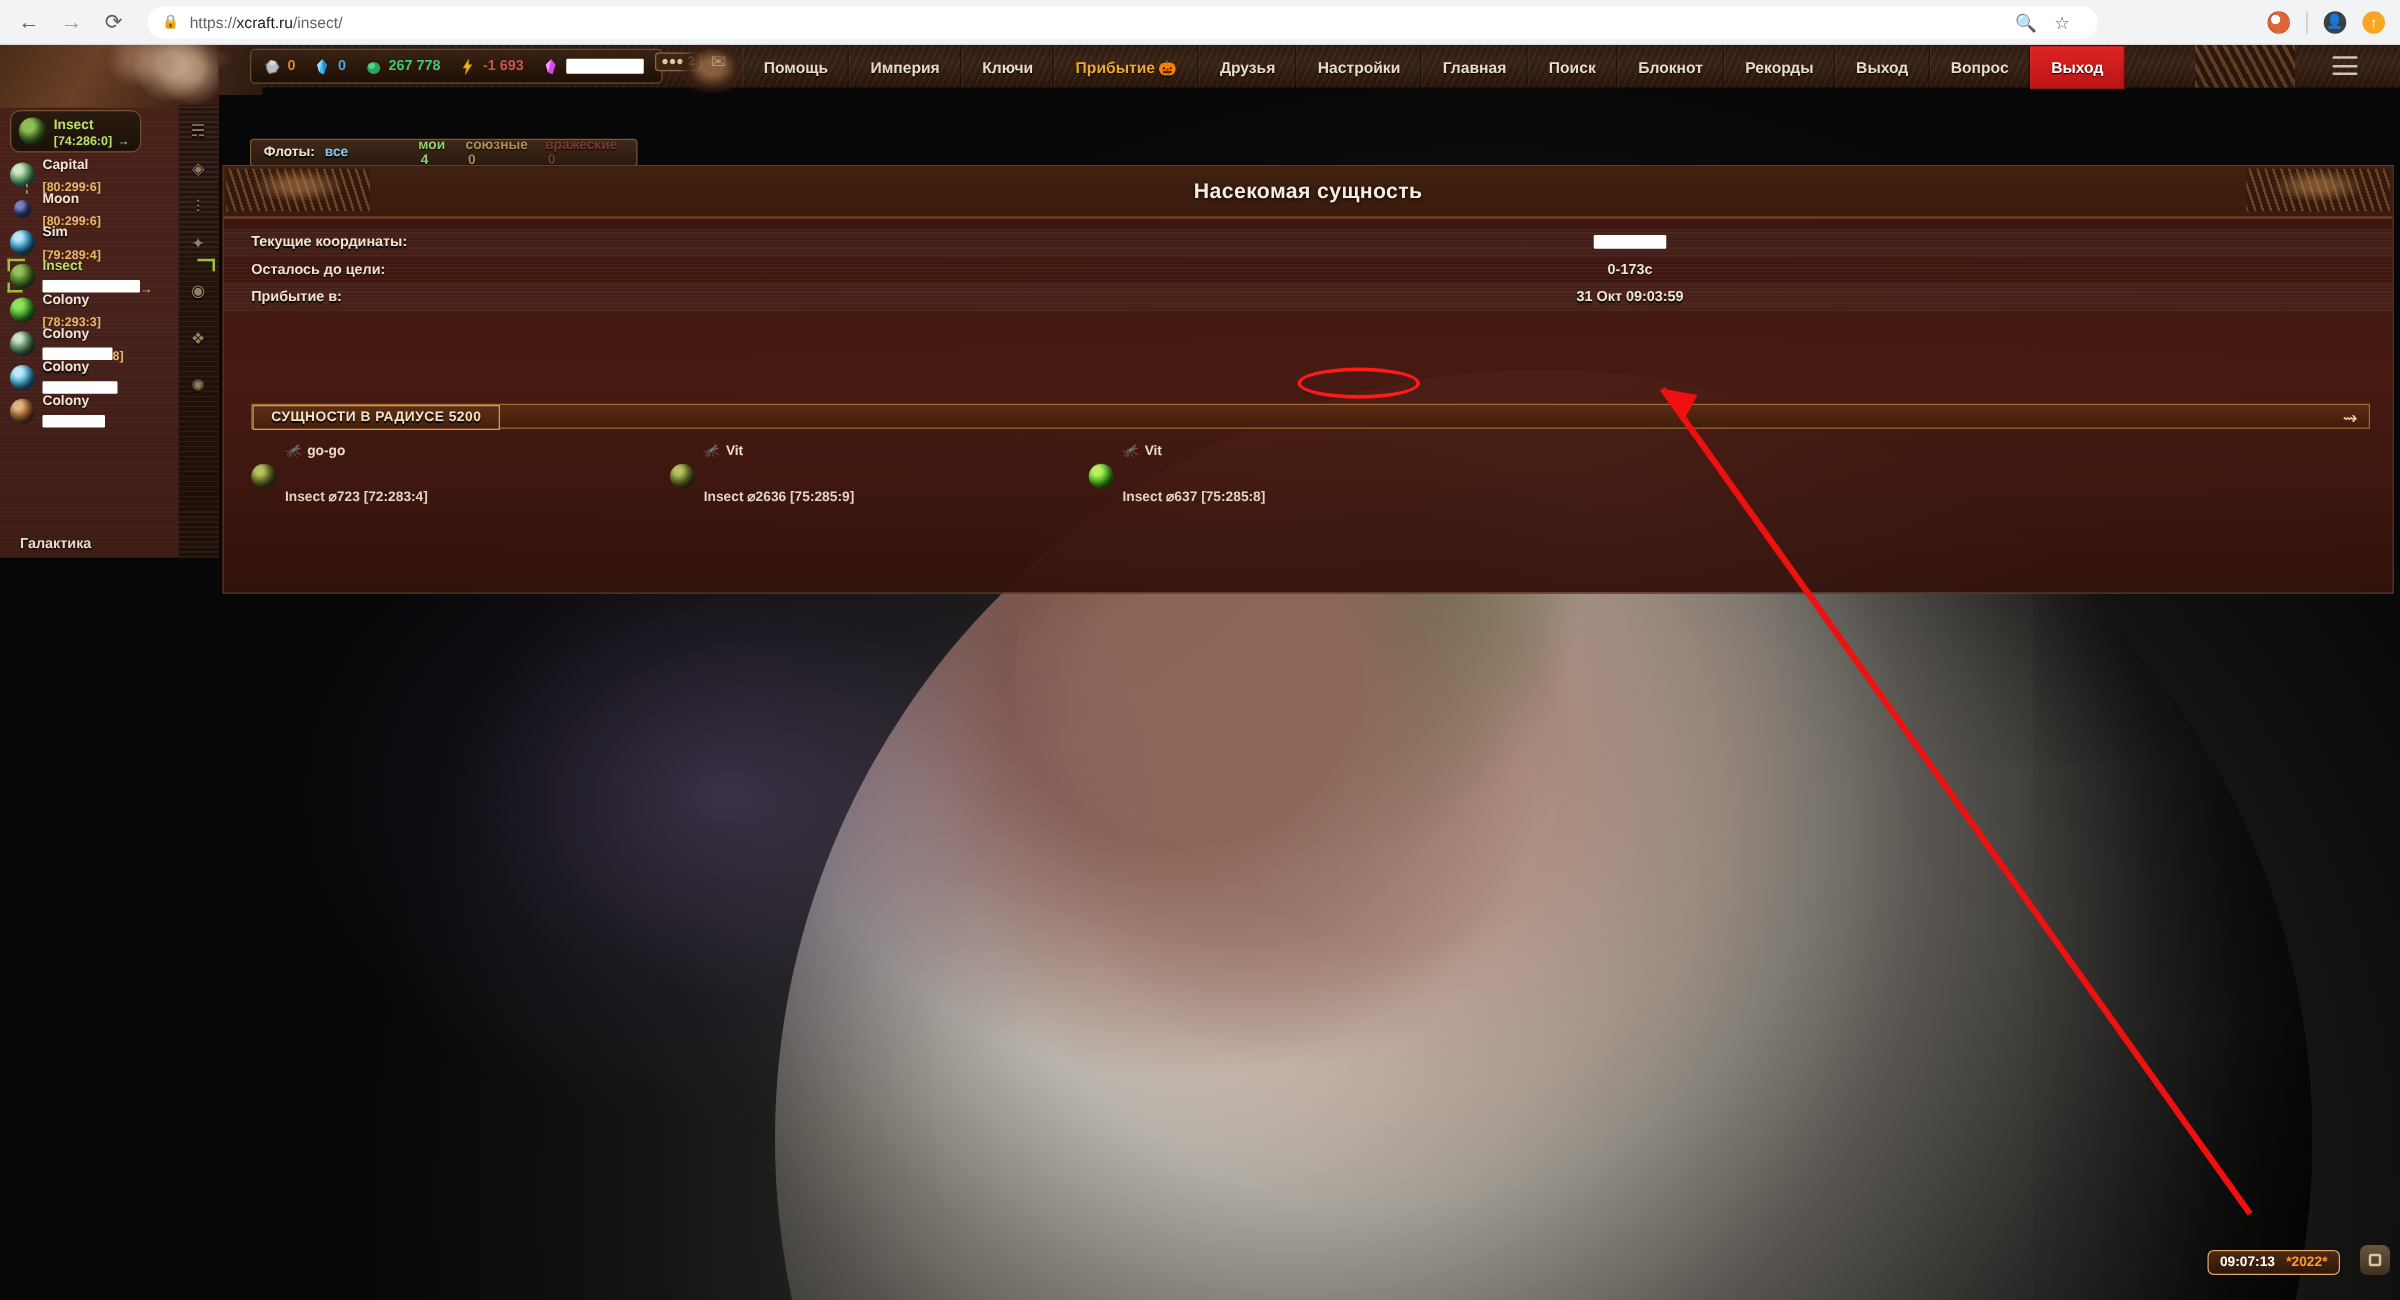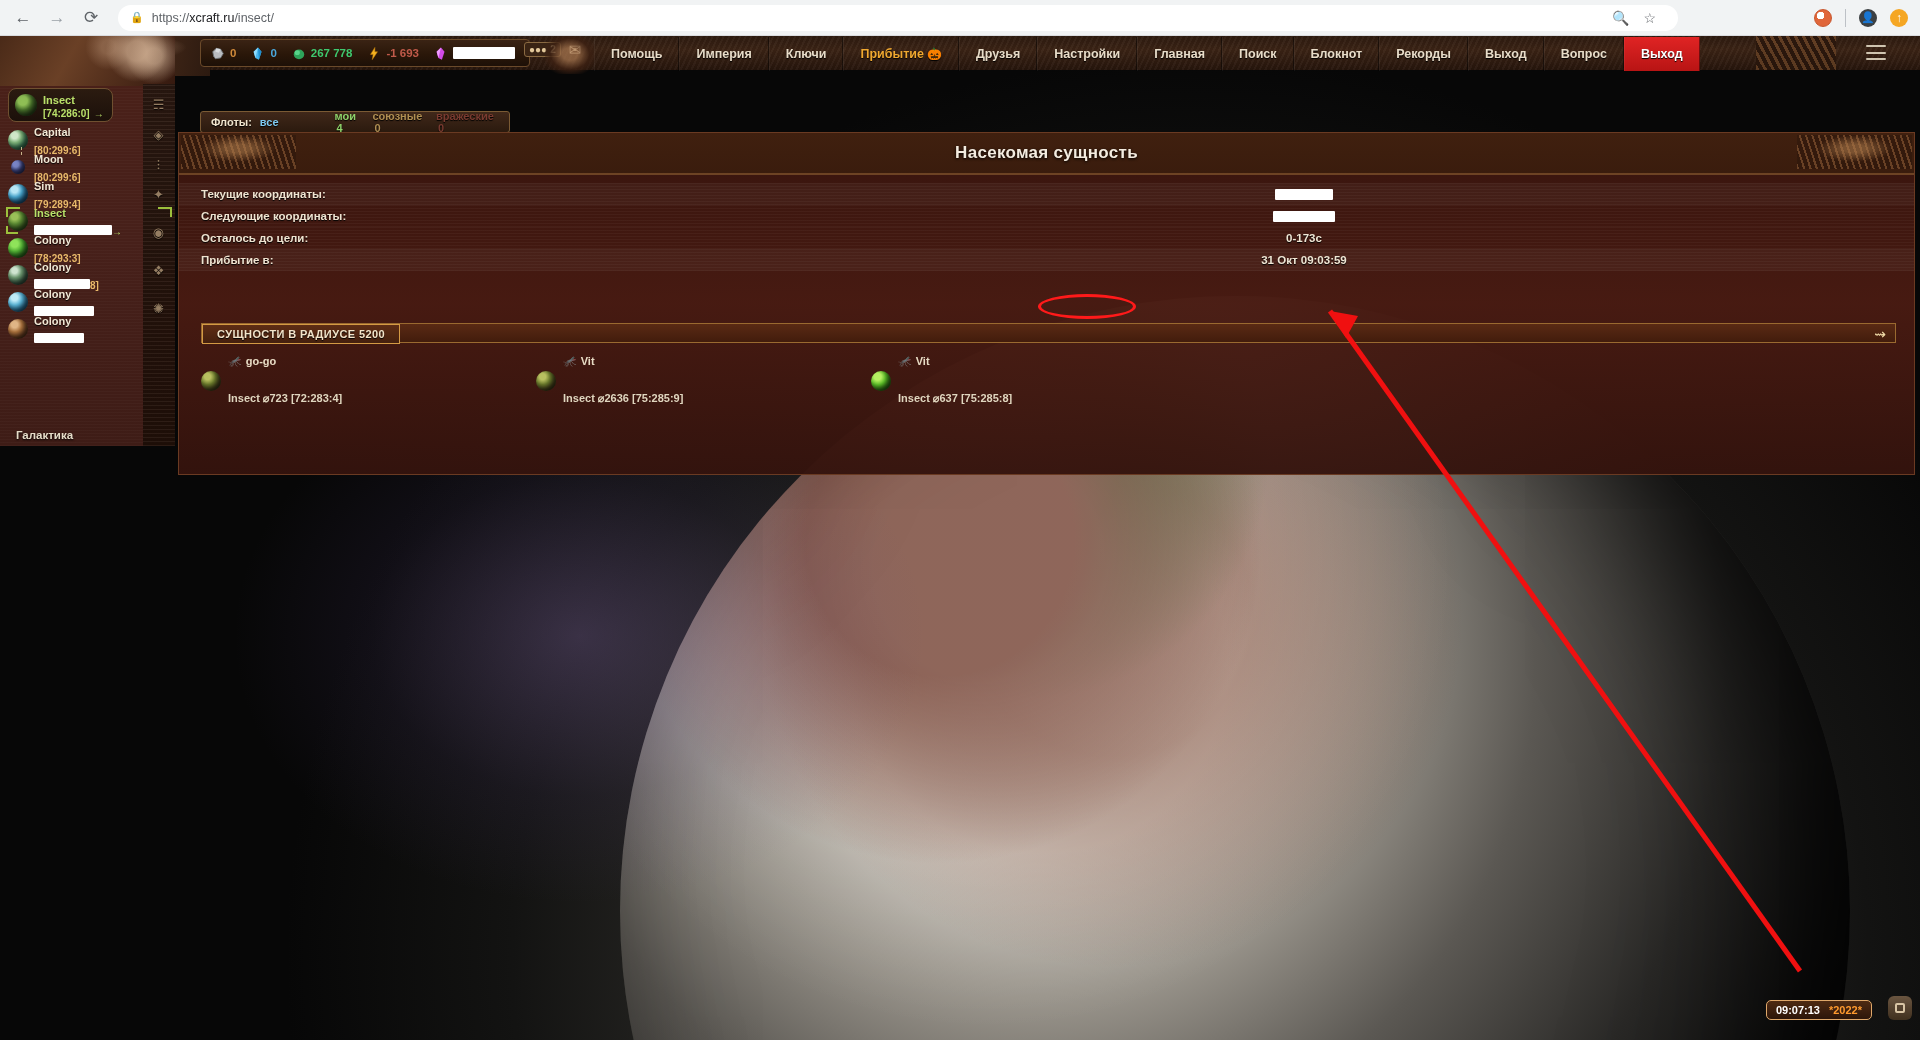--- a/index.html
+++ b/index.html
@@ -567,24 +567,20 @@
       <div class="corner-orn r"></div>
       <div class="panel-title">Насекомая сущность</div>
     </div>
 
     <div class="rows">
       <div class="drow alt">
         <span class="dlabel">Текущие координаты:</span>
         <span class="dval"><span class="redact" style="width:58px"></span></span>
       </div>
       <div class="drow">
-        <span class="dlabel">Следующие координаты:</span>
-        <span class="dval"><span class="redact" style="width:62px"></span></span>
-      </div>
-      <div class="drow">
         <span class="dlabel">Осталось до цели:</span>
         <span class="dval">0-173с</span>
       </div>
       <div class="drow alt">
         <span class="dlabel">Прибытие в:</span>
         <span class="dval">31 Окт 09:03:59</span>
       </div>
     </div>
 
     <div class="ent-header">

